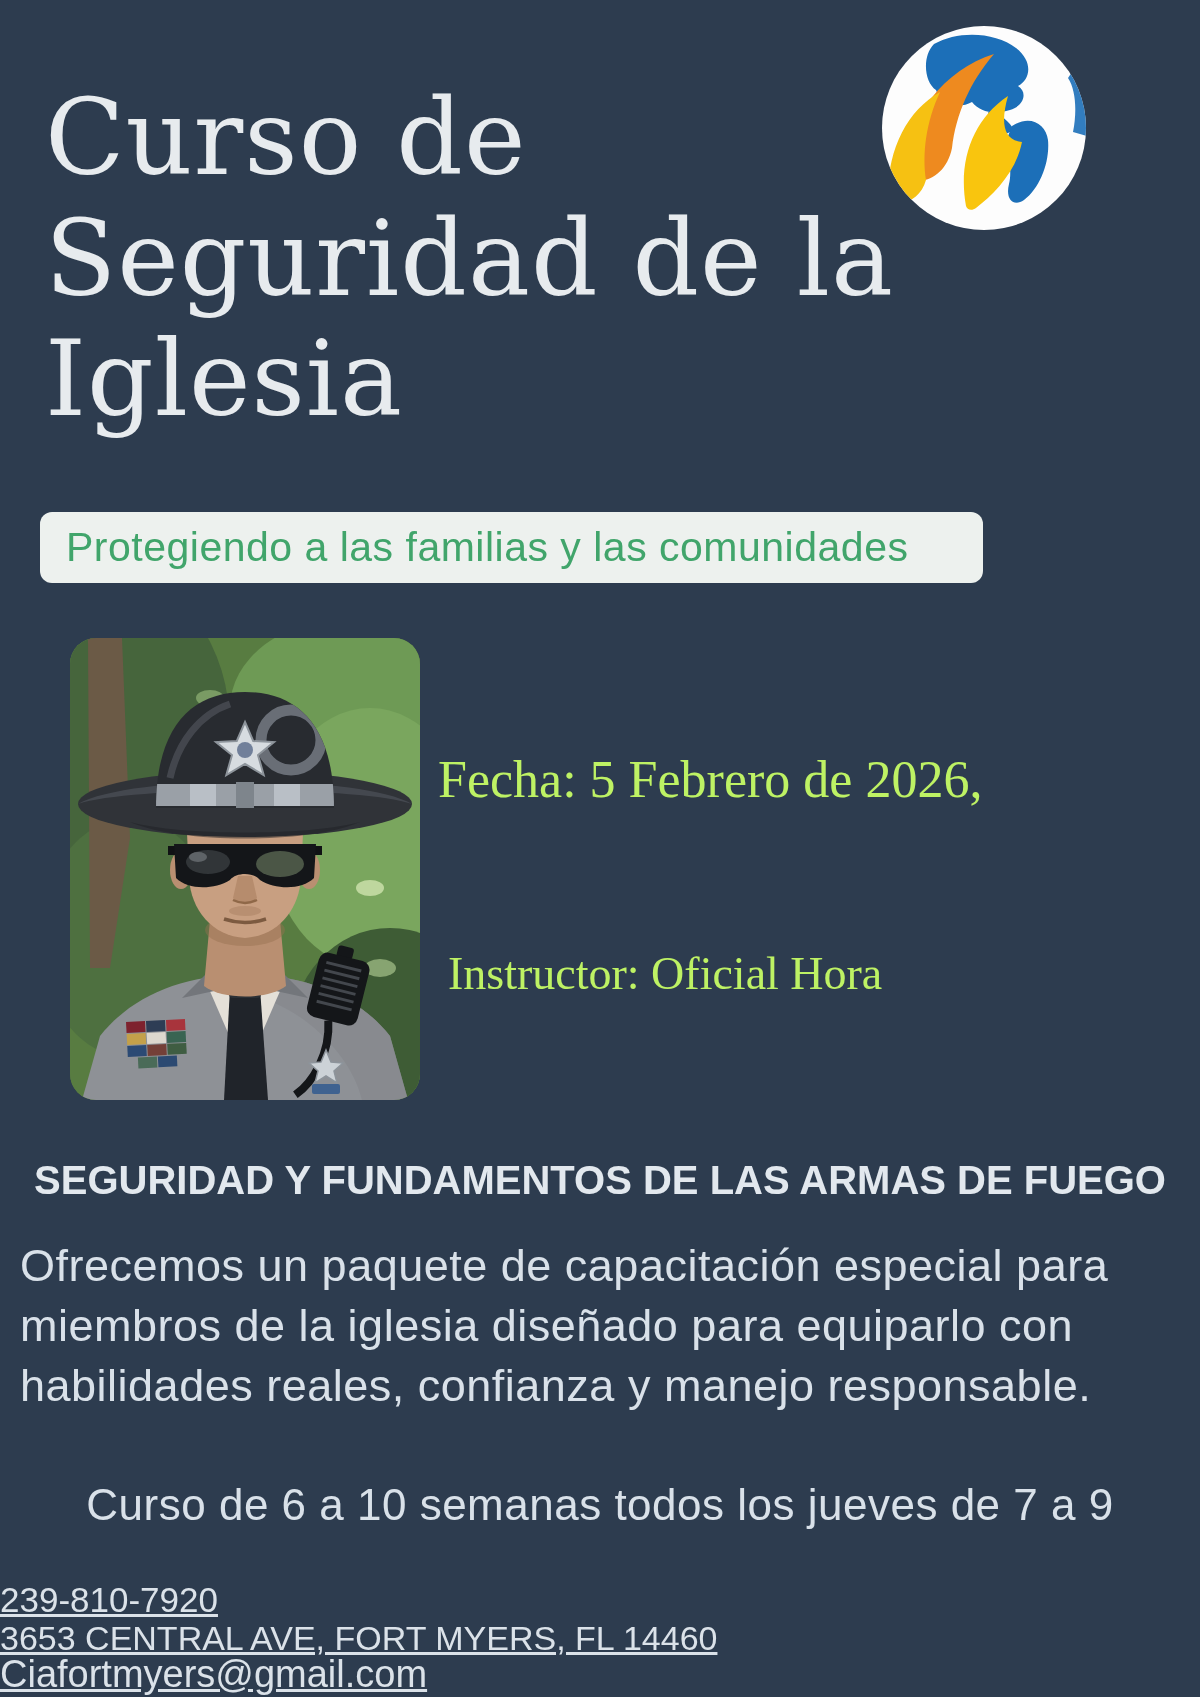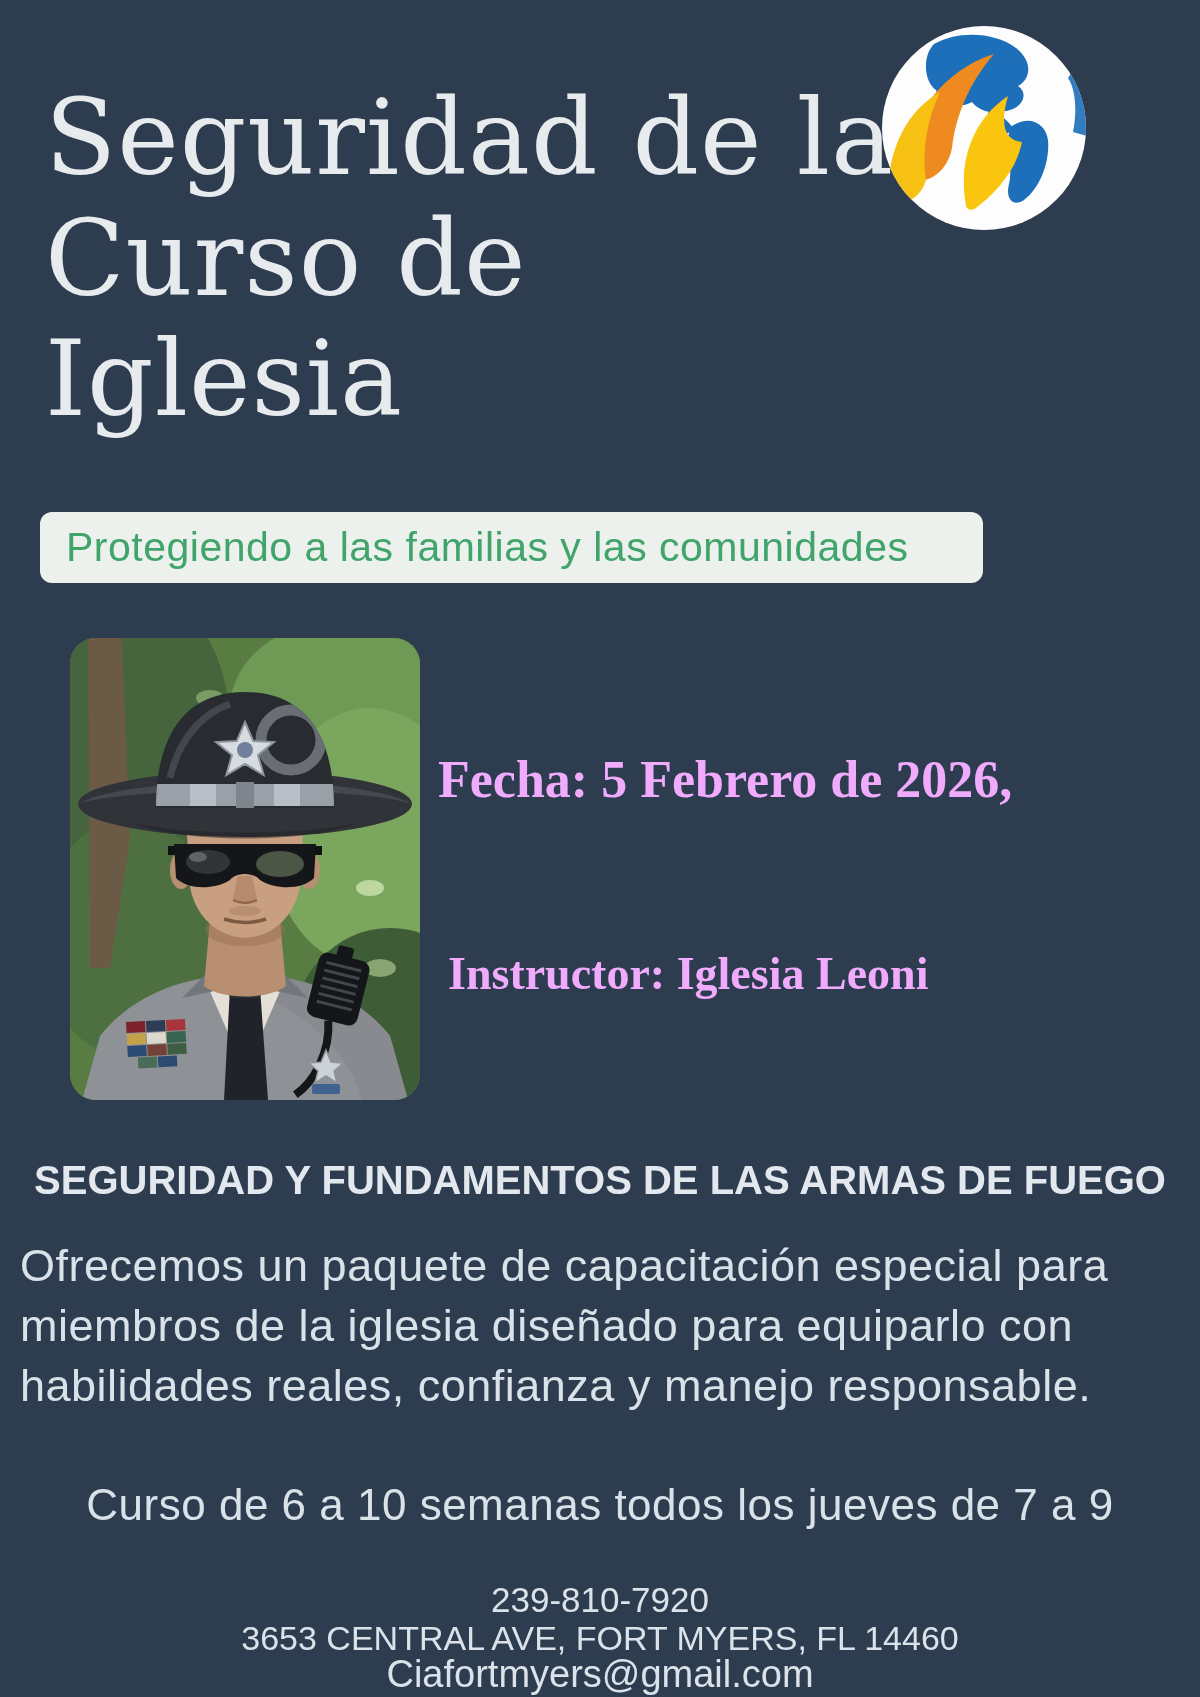--- a/index.html
+++ b/index.html
@@ -21,55 +21,55 @@
     background:#edf1ee;border-radius:12px;
     display:flex;align-items:center;box-sizing:border-box;padding-left:26px;
     font-size:41px;color:#41a56b;letter-spacing:0.5px;
   }
   .photo{
     position:absolute;left:70px;top:638px;width:350px;height:462px;
     border-radius:26px;overflow:hidden;background:#587c41;
   }
   .serifline{
     position:absolute;font-family:"Liberation Serif",serif;
-    color:#f0abfc;white-space:nowrap;font-weight:bold;
+    color:#bef264;white-space:nowrap;
   }
   .l-fecha{left:438px;top:698px;font-size:52px;}
   .l-hora{left:448px;top:810px;font-size:52px;}
   .l-instructor{left:448px;top:901px;font-size:46px;}
   .section-heading{
     position:absolute;left:0;top:1158px;width:1200px;margin:0;
     text-align:center;font-size:40px;font-weight:bold;
     color:#e2e8ee;letter-spacing:0px;
   }
   .description{
     position:absolute;left:20px;top:1236px;width:1160px;margin:0;
     text-align:left;font-size:45px;line-height:1.33;
     letter-spacing:0.5px;color:#d9e1e9;
   }
   .schedule{
     position:absolute;left:0;top:1480px;width:1200px;margin:0;
     text-align:center;font-size:44px;color:#d9e1e9;letter-spacing:0.5px;
   }
   .contact-line{
     position:absolute;left:0;width:1200px;margin:0;
-    text-align:center;color:#dbe2e9;white-space:nowrap;
+    text-align:left;color:#dbe2e9;white-space:nowrap;text-decoration:underline;
   }
   .c-phone{top:1580px;font-size:35px;}
   .c-address{top:1619px;font-size:34px;}
   .c-email{top:1653px;font-size:38px;}
 </style>
 </head>
 <body>
 
 <div class="flyer">
 
   <h1 class="title">
+    <span class="line">Curso de</span>
     <span class="line">Seguridad de la</span>
-    <span class="line">Curso de</span>
     <span class="line">Iglesia</span>
   </h1>
 
   <div class="logo">
     <svg viewBox="0 0 212 212" width="212" height="212">
       <defs>
         <clipPath id="globeClip">
             <circle cx="106" cy="106" r="102"></circle>
           </clipPath>
       </defs>
@@ -179,21 +179,21 @@
       </g>
 
       <g transform="translate(256,430)">
         <polygon points="0,-18 5,-6 17,-5 8,3 11,15 0,8 -11,15 -8,3 -17,-5 -5,-6" fill="#ccd2d7" stroke="#8d949b" stroke-width="1.5"></polygon>
         <rect x="-14" y="16" width="28" height="10" rx="2" fill="#3f6290"></rect>
       </g>
     </svg>
   </div>
 
   <p class="serifline l-fecha">Fecha: 5 Febrero de 2026,</p>
-  <p class="serifline l-instructor">Instructor: Iglesia Leoni</p>
+  <p class="serifline l-instructor">Instructor: Oficial Hora</p>
 
   <h2 class="section-heading">SEGURIDAD Y FUNDAMENTOS DE LAS ARMAS DE FUEGO</h2>
 
   <p class="description">Ofrecemos un paquete de capacitación especial para miembros de la iglesia diseñado para equiparlo con habilidades reales, confianza y manejo responsable.</p>
 
   <p class="schedule">Curso de 6 a 10 semanas todos los jueves de 7 a 9</p>
 
   <p class="contact-line c-phone">239-810-7920</p>
   <p class="contact-line c-address">3653 CENTRAL AVE, FORT MYERS, FL 14460</p>
   <p class="contact-line c-email">Ciafortmyers@gmail.com</p>

